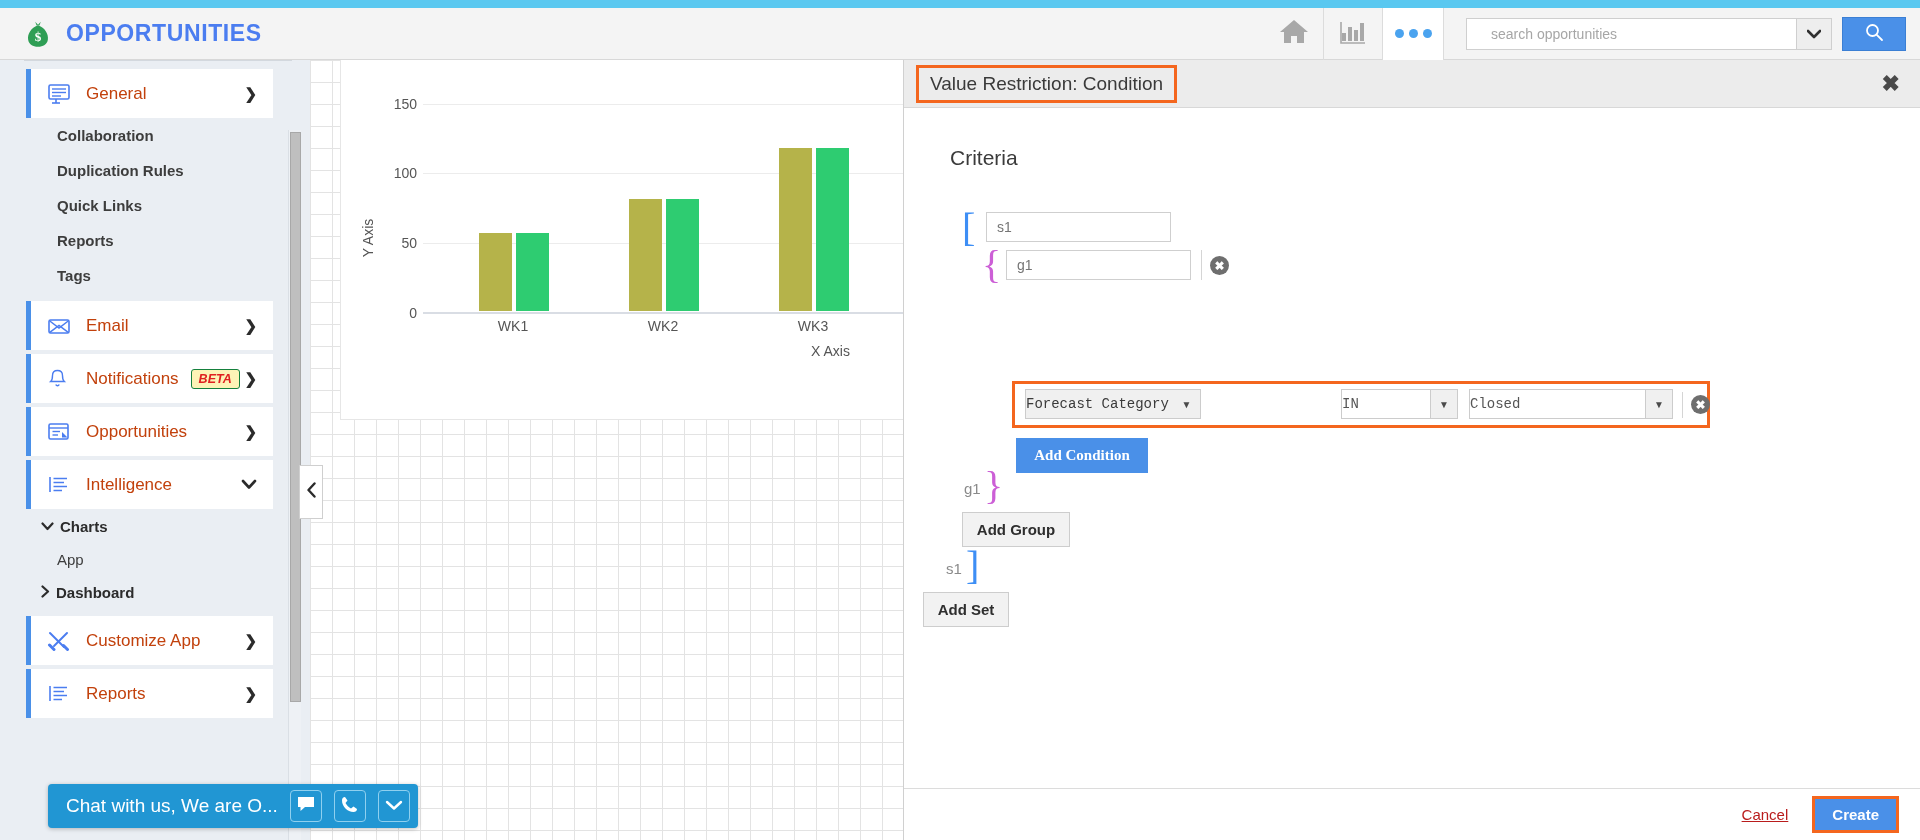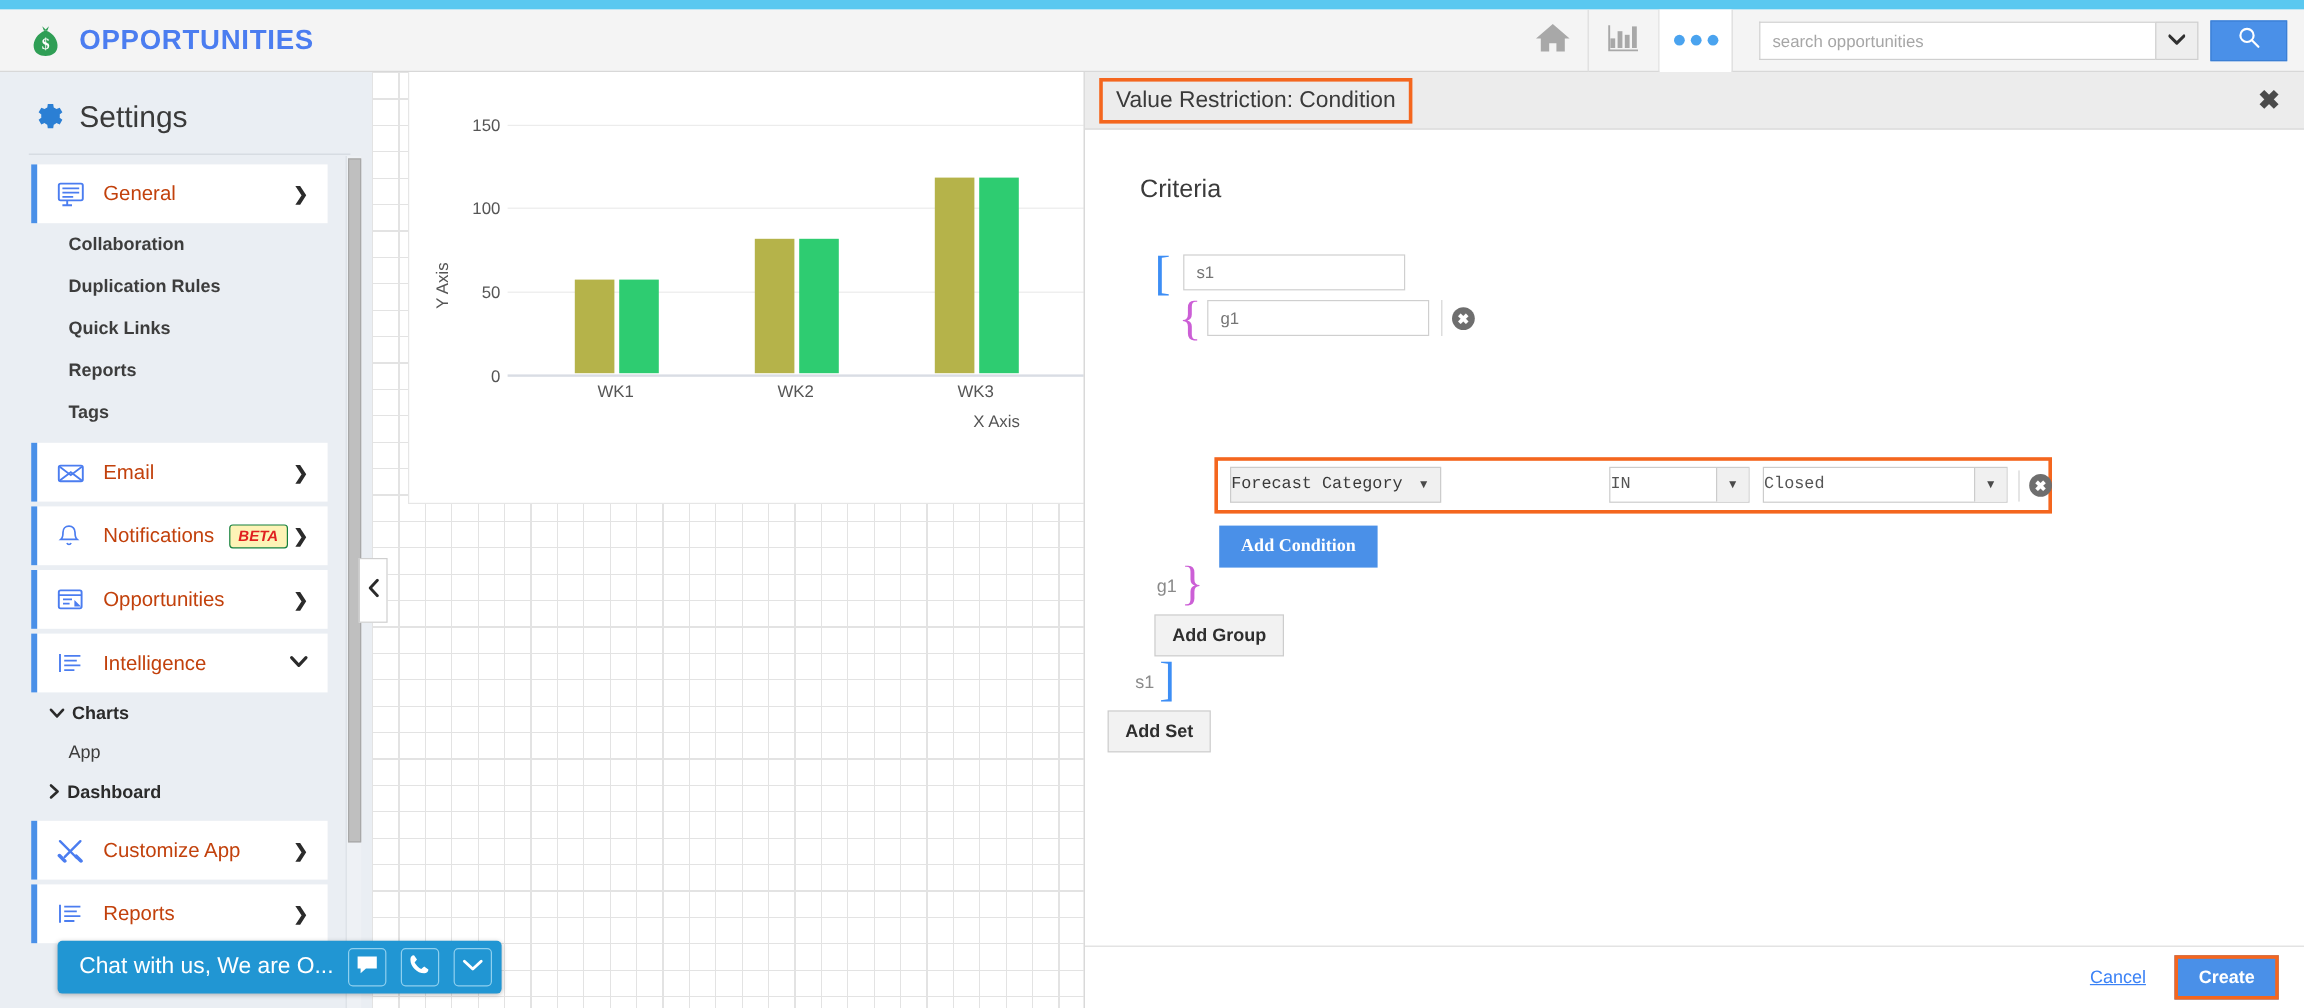--- a/index.html
+++ b/index.html
@@ -45,21 +45,21 @@
     width: 60px; height: 52px; background: #ffffff;
     display: flex; align-items: center; justify-content: center; gap: 5px;
   }
   .dot { width: 9px; height: 9px; border-radius: 50%; background: #4aa3ef; }
 
   #search-wrap { display: flex; align-items: center; padding: 0 14px 0 22px; }
   #search-input {
     width: 330px; height: 32px;
     border: 1px solid #cfcfcf; border-right: none;
     background: #fff; font-size: 14px; color: #333;
-    padding: 0 10px; outline: none;
+    padding: 0 24px; outline: none;
     font-family: "Liberation Sans", sans-serif;
   }
   #search-input::placeholder { color: #a6a6a6; }
   #search-dropdown {
     width: 36px; height: 32px;
     border: 1px solid #cfcfcf; background: #eeeeee;
     display: flex; align-items: center; justify-content: center;
     cursor: pointer;
   }
   #search-button {
@@ -292,21 +292,21 @@
   }
 
   #modal-footer {
     position: absolute; bottom: 0; left: 0;
     width: 1017px; height: 52px;
     border-top: 1px solid #dcdcdc;
     display: flex; align-items: center; justify-content: flex-end;
     padding-right: 22px; gap: 0px;
   }
   #cancel-link {
-    color: #3b82f6; text-decoration: underline;
+    color: #b91c1c; text-decoration: underline;
     font-size: 15px; cursor: pointer; margin-right: 24px;
   }
   #create-button {
     background: #4a90e8; color: #ffffff;
     border: 3px solid #f4661e;
     font-size: 15px; font-weight: bold;
     padding: 7px 17px; cursor: pointer;
     font-family: "Liberation Sans", sans-serif;
     text-align: center;
   }
@@ -390,28 +390,20 @@
             <circle cx="8.5" cy="8.5" r="5.5" stroke="#ffffff" stroke-width="1.8" fill="none"></circle>
             <path d="M12.8 12.8 L18 18" stroke="#ffffff" stroke-width="1.8" stroke-linecap="round"></path>
           </svg>
         </span>
       </div>
     </div>
   </div>
 </div>
 
 <div id="sidebar">
-  <div id="settings-head">
-    <span>
-      <svg width="27" height="27" viewBox="0 0 24 24">
-        <path fill="#2b7fd4" d="M12 8.5a3.5 3.5 0 1 0 0 7 3.5 3.5 0 0 0 0-7zm9.2 4.6l-.1-1.2 2-1.6-2-3.4-2.4 1a7.6 7.6 0 0 0-2-1.2l-.4-2.6h-4l-.4 2.6c-.7.3-1.4.7-2 1.2l-2.4-1-2 3.4 2 1.6a8 8 0 0 0 0 2.4l-2 1.6 2 3.4 2.4-1c.6.5 1.3.9 2 1.2l.4 2.6h4l.4-2.6c.7-.3 1.4-.7 2-1.2l2.4 1 2-3.4-2-1.6z"></path>
-      </svg>
-    </span>
-    <span id="settings-title">Settings</span>
-  </div>
   <div id="settings-rule"></div>
 
   <div class="nav-main">
     <span class="nv-icon">
       <svg width="24" height="22" viewBox="0 0 24 22">
         <rect x="2" y="2" width="20" height="14" rx="1.5" stroke="#4b7df0" stroke-width="1.6" fill="none"></rect>
         <line x1="5" y1="6" x2="19" y2="6" stroke="#4b7df0" stroke-width="1.4"></line>
         <line x1="5" y1="9.5" x2="19" y2="9.5" stroke="#4b7df0" stroke-width="1.4"></line>
         <line x1="5" y1="13" x2="14" y2="13" stroke="#4b7df0" stroke-width="1.4"></line>
         <line x1="9" y1="16" x2="9" y2="20" stroke="#4b7df0" stroke-width="1.6"></line>

